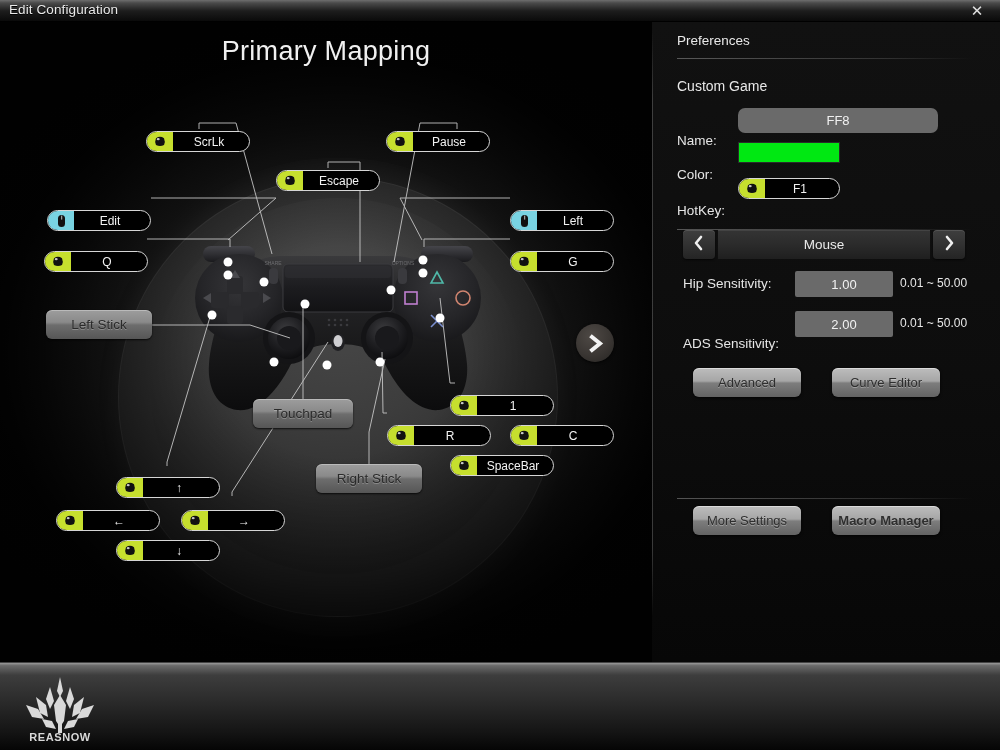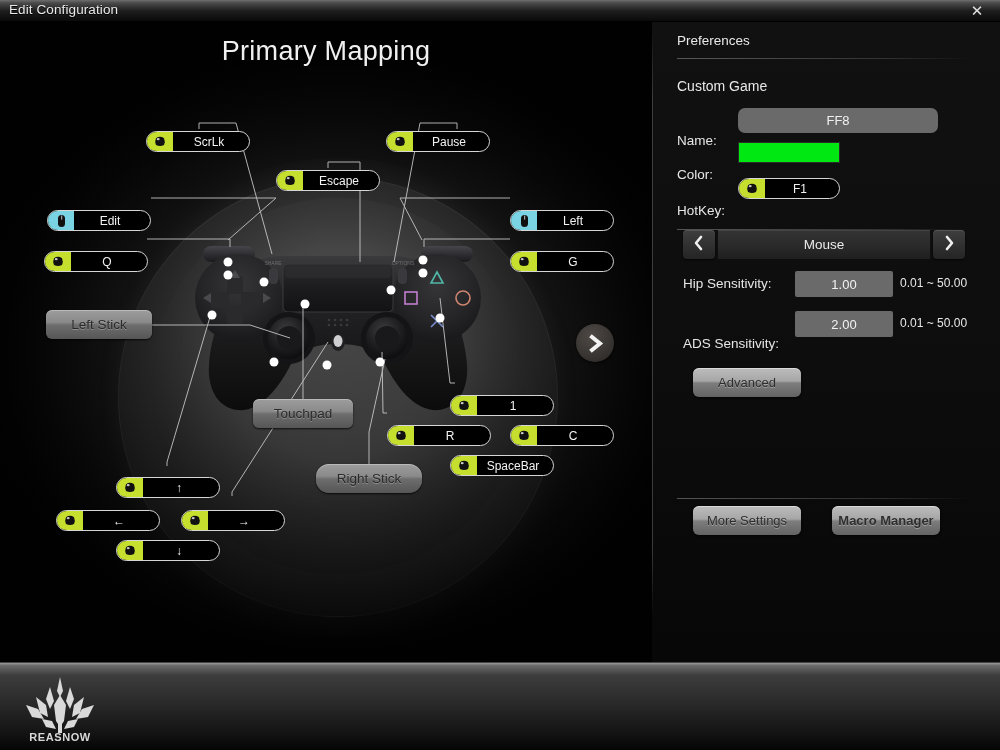--- a/index.html
+++ b/index.html
@@ -535,21 +535,21 @@
         <svg width="14" height="13" viewBox="0 0 14 13">
             <path d="M3 3.2 Q7 0.4 11 3.2 Q12.6 6.8 11 10 Q7 12 3 10 Q1.4 6.8 3 3.2 Z" fill="#111"></path>
             <ellipse cx="5.2" cy="4.2" rx="1.5" ry="1.1" fill="#e9e9e9" opacity=".85"></ellipse>
           </svg>
       </span>
       <span class="lbl">↓</span>
     </div>
 
     <div class="pill-btn" style="left:46px; top:288px; width:106px;">Left Stick</div>
     <div class="pill-btn" style="left:253px; top:377px; width:100px;">Touchpad</div>
-    <div class="pill-btn" style="left:316px; top:442px; width:106px;border-radius:13px;">Right Stick</div>
+    <div class="pill-btn" style="left:316px; top:442px; width:106px;">Right Stick</div>
 
     <div id="next-page">
       <span>
         <svg width="17" height="19" viewBox="0 0 17 19">
             <polyline points="5,3 13,9.5 5,16" fill="none" stroke="#f2f2f2" stroke-width="4" stroke-linecap="square" stroke-linejoin="miter"></polyline>
           </svg>
       </span>
     </div>
   </div>
 
@@ -598,20 +598,21 @@
 
     <div class="sens-label" id="lbl-hip">Hip Sensitivity:</div>
     <input class="sens-input" id="inp-hip" type="text" value="1.00" style="">
     <div class="sens-range" id="rng-hip">0.01 ~ 50.00</div>
 
     <div class="sens-label" id="lbl-ads">ADS Sensitivity:</div>
     <input class="sens-input" id="inp-ads" type="text" value="2.00" style="">
     <div class="sens-range" id="rng-ads">0.01 ~ 50.00</div>
 
     <div class="big-btn" id="btn-advanced">Advanced</div>
+    <div class="big-btn" id="btn-curve">Curve Editor</div>
 
     <div class="hr" id="hr3"></div>
 
     <div class="big-btn" id="btn-more">More Settings</div>
     <div class="big-btn" id="btn-macro">Macro Manager</div>
   </div>
 
   <div id="footer">
     <div id="logo-wrap">
       <svg width="92" height="62" viewBox="0 0 92 62">

